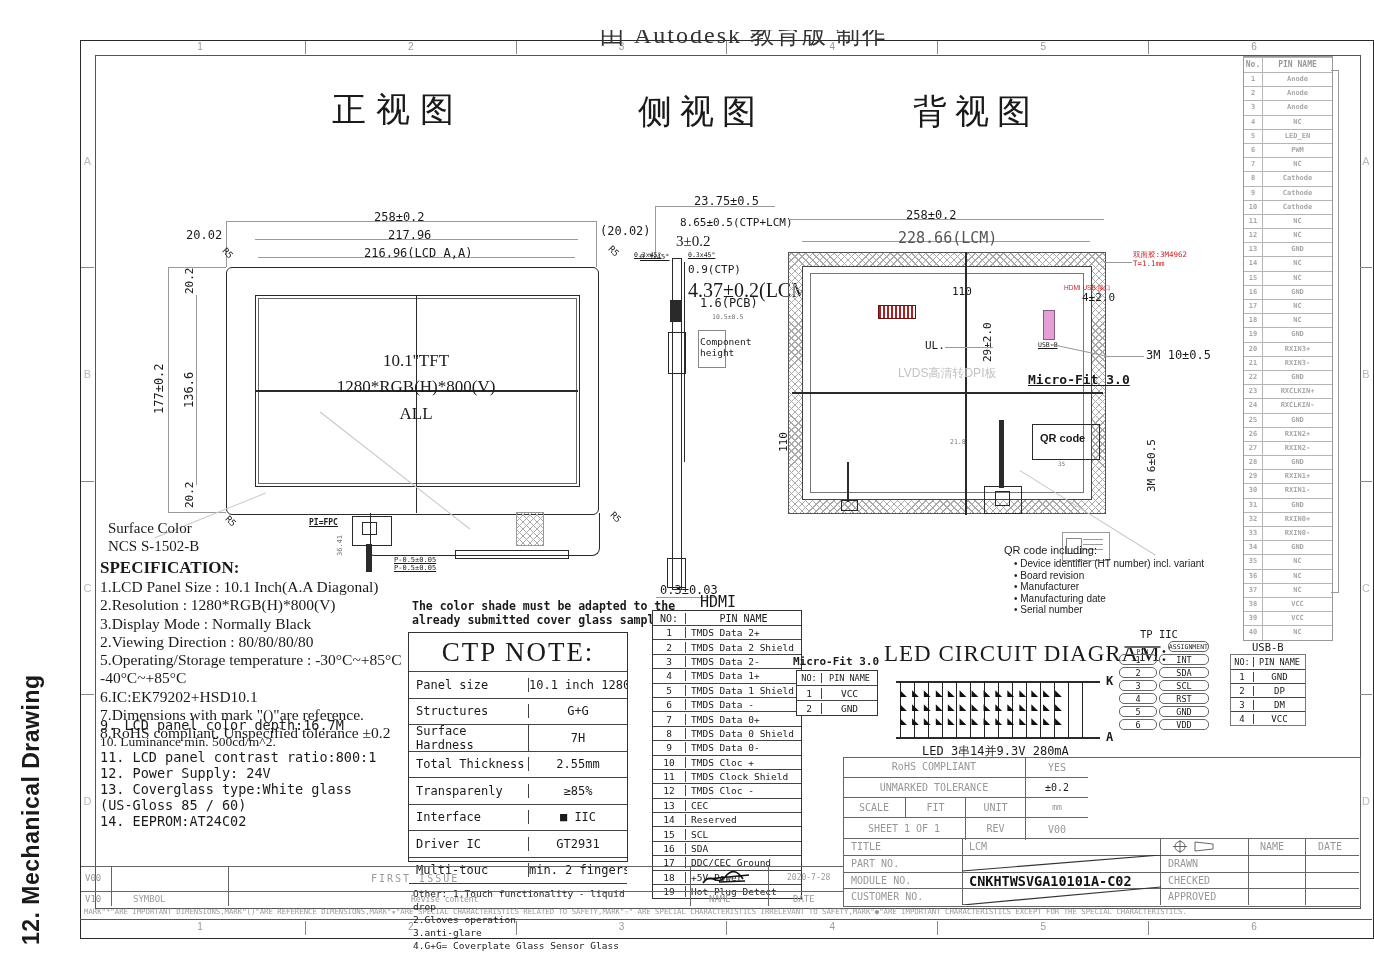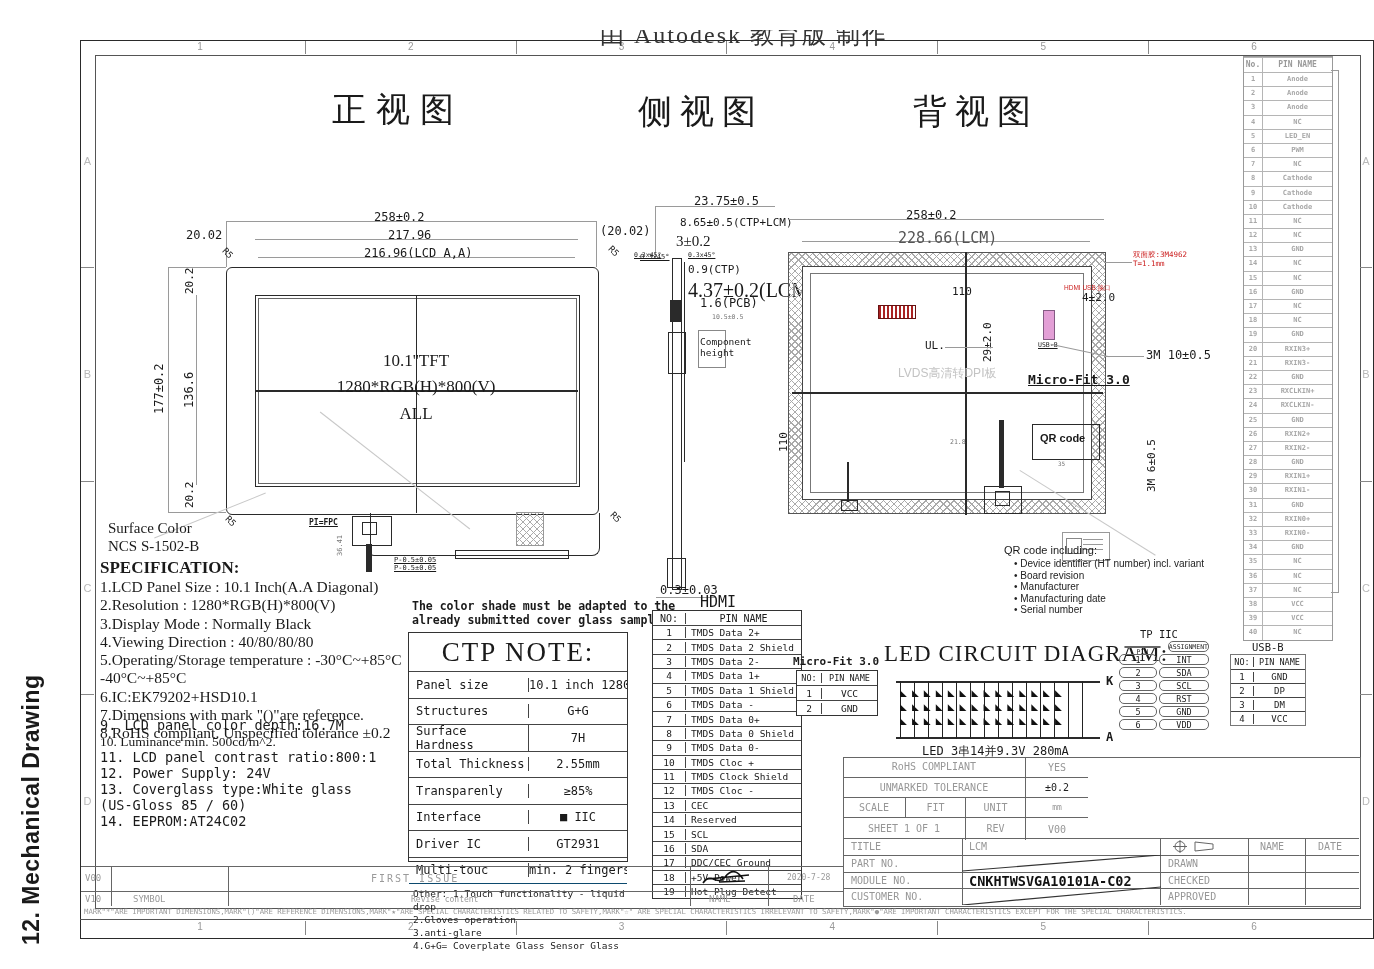--- a/index.html
+++ b/index.html
@@ -208,21 +208,21 @@
       <div>Manufacturer</div>
       <div>Manufacturing date</div>
       <div>Serial number</div>
     </div>
 
   <div class="t serif" style="left:100px;top:558px;font-size:17px;font-weight:bold;">SPECIFICATION:</div>
   <div class="abs serif" style="left:100px;top:578px;width:335px;font-size:15.5px;line-height:17.2px;">
       <div class="t" style="position:static;white-space:pre-line;">1.LCD Panel Size : 10.1 Inch(A.A Diagonal)</div>
       <div class="t" style="position:static;white-space:pre-line;">2.Resolution : 1280*RGB(H)*800(V)</div>
       <div class="t" style="position:static;white-space:pre-line;">3.Display Mode : Normally Black</div>
-      <div class="t" style="position:static;white-space:pre-line;">4.Viewing Direction : 40/80/80/80</div>
+      <div class="t" style="position:static;white-space:pre-line;">2.Viewing Direction : 80/80/80/80</div>
       <div class="t" style="position:static;white-space:pre-line;">5.Operating/Storage temperature : -30°C~+85°C
     -40°C~+85°C</div>
       <div class="t" style="position:static;white-space:pre-line;">6.IC:EK79202+HSD10.1</div>
       <div class="t" style="position:static;white-space:pre-line;">7.Dimensions with mark "()"are reference.</div>
       <div class="t" style="position:static;white-space:pre-line;">8.RoHS compliant. Unspecified tolerance ±0.2</div>
     </div>
   <div class="abs mono" style="left:100px;top:718px;width:335px;font-size:13.5px;line-height:17.5px;">
       <div class="t" style="position:static;white-space:pre-line;">9. LCD panel color depth:16.7M</div>
       <div class="t" style="position:static;white-space:pre-line;font-family:Liberation Serif, serif;">10. Luminance min.  500cd/m^2.</div>
       <div class="t" style="position:static;white-space:pre-line;">11. LCD panel contrast ratio:800:1</div>

